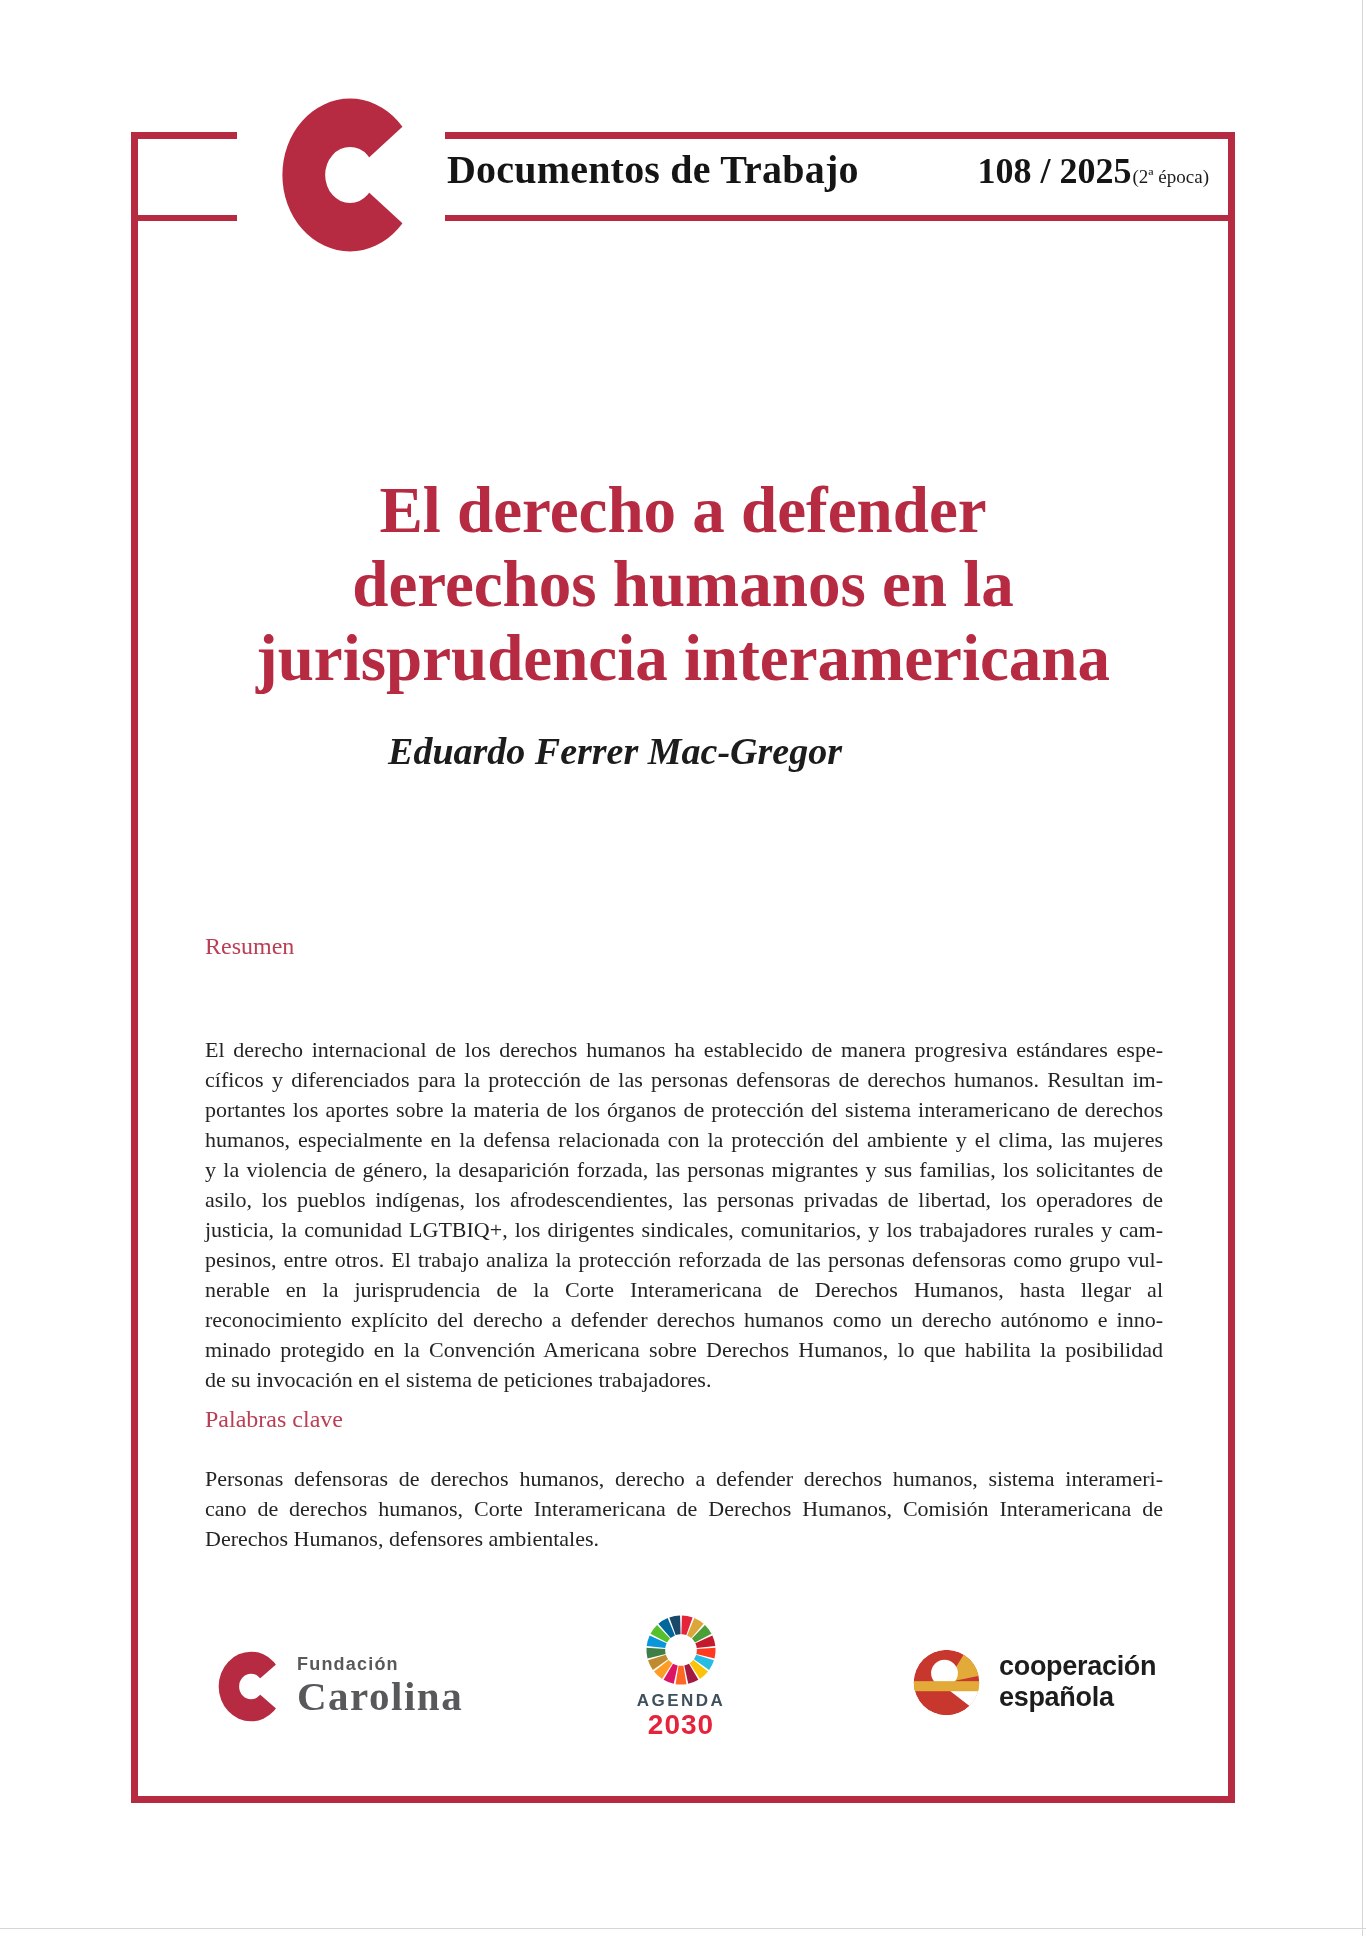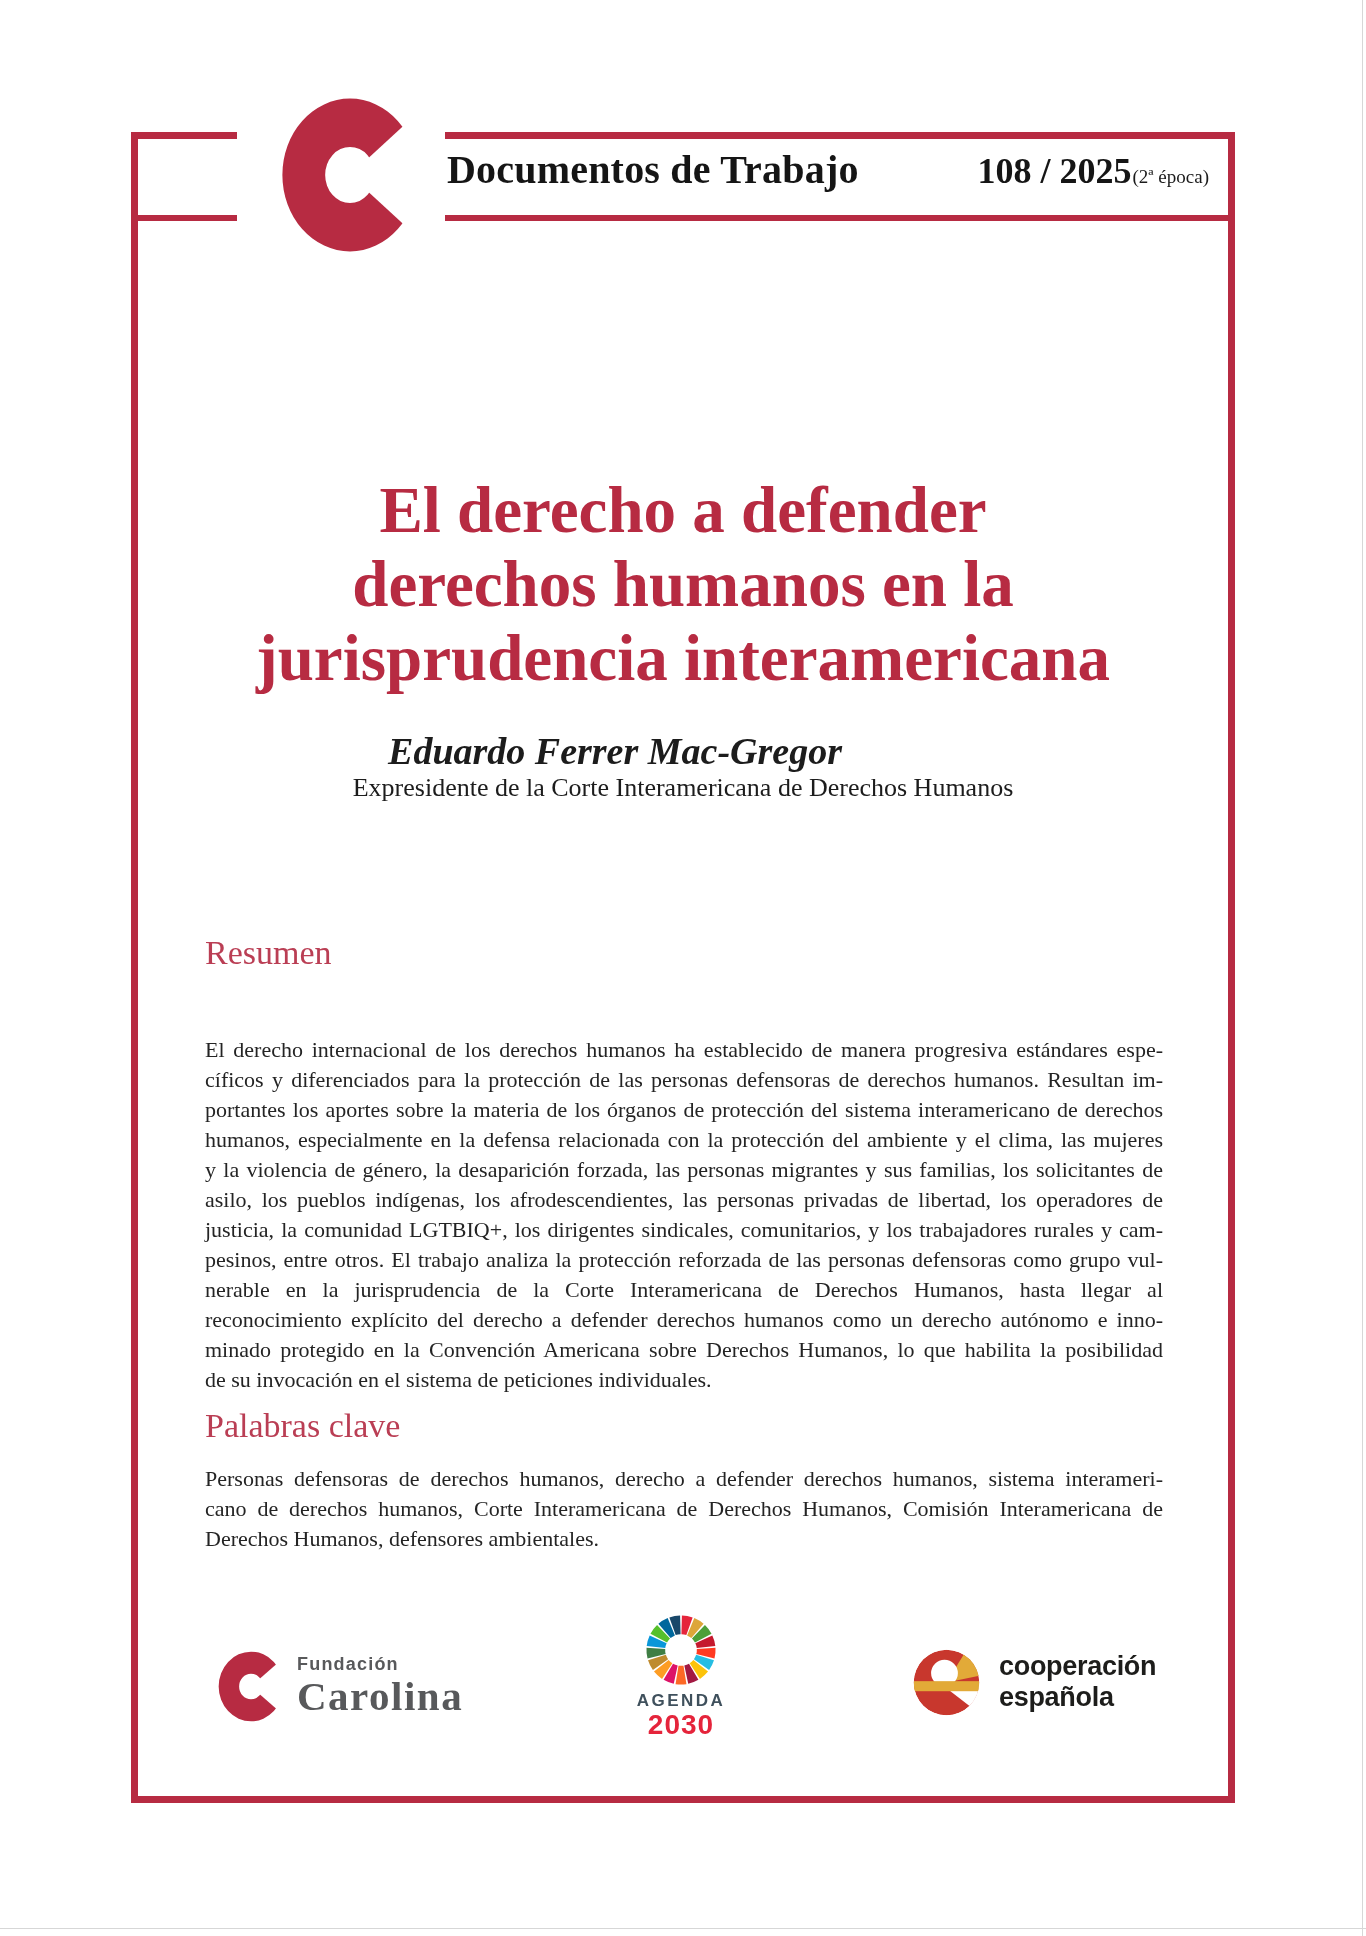--- a/index.html
+++ b/index.html
@@ -39,21 +39,21 @@
   .author{
     position:absolute;left:138px;top:732px;width:954px;text-align:center;
     font-size:38px;line-height:1;font-weight:bold;font-style:italic;color:#1c1c1c;
   }
   .affiliation{
     position:absolute;left:138px;top:772px;width:1090px;text-align:center;
     font-size:26px;line-height:1.2;color:#1c1c1c;
   }
 
   .section-heading{
-    position:absolute;left:205px;font-size:34px;line-height:1.15;
+    position:absolute;left:205px;font-size:24px;line-height:1.15;
     color:var(--heading_red,#ba3e54);
   }
   .heading-resumen{top:933px;}
   .heading-palabras{top:1406px;}
 
   .text-block{
     position:absolute;left:205px;width:958px;color:var(--text,#242424);
     font-size:22px;line-height:30px;
   }
   .abstract-block{top:1035px;}
@@ -103,36 +103,35 @@
     </span>
   </div>
 
   <div class="doc-title">
     <div>El derecho a defender</div>
     <div>derechos humanos en la</div>
     <div>jurisprudencia interamericana</div>
   </div>
 
   <div class="author">Eduardo Ferrer Mac-Gregor</div>
-  <div class="affiliation">Expresidente de la Corte Interamericana de Derechos Humanos</div>
 
   <div class="section-heading heading-resumen">Resumen</div>
   <div class="text-block abstract-block" id="abstract-lines">
       <div class="jline">El derecho internacional de los derechos humanos ha establecido de manera progresiva estándares espe-</div>
       <div class="jline">cíficos y diferenciados para la protección de las personas defensoras de derechos humanos. Resultan im-</div>
       <div class="jline">portantes los aportes sobre la materia de los órganos de protección del sistema interamericano de derechos</div>
       <div class="jline">humanos, especialmente en la defensa relacionada con la protección del ambiente y el clima, las mujeres</div>
       <div class="jline">y la violencia de género, la desaparición forzada, las personas migrantes y sus familias, los solicitantes de</div>
       <div class="jline">asilo, los pueblos indígenas, los afrodescendientes, las personas privadas de libertad, los operadores de</div>
       <div class="jline">justicia, la comunidad LGTBIQ+, los dirigentes sindicales, comunitarios, y los trabajadores rurales y cam-</div>
       <div class="jline">pesinos, entre otros. El trabajo analiza la protección reforzada de las personas defensoras como grupo vul-</div>
       <div class="jline">nerable en la jurisprudencia de la Corte Interamericana de Derechos Humanos, hasta llegar al</div>
       <div class="jline">reconocimiento explícito del derecho a defender derechos humanos como un derecho autónomo e inno-</div>
       <div class="jline">minado protegido en la Convención Americana sobre Derechos Humanos, lo que habilita la posibilidad</div>
-      <div class="jline last">de su invocación en el sistema de peticiones individuales.</div>
+      <div class="jline last">de su invocación en el sistema de peticiones trabajadores.</div>
     </div>
 
   <div class="section-heading heading-palabras">Palabras clave</div>
   <div class="text-block keywords-block" id="keyword-lines">
       <div class="jline">Personas defensoras de derechos humanos, derecho a defender derechos humanos, sistema interameri-</div>
       <div class="jline">cano de derechos humanos, Corte Interamericana de Derechos Humanos, Comisión Interamericana de</div>
       <div class="jline last">Derechos Humanos, defensores ambientales.</div>
     </div>
 
   <svg class="fc-c" viewBox="0 0 100 100" preserveAspectRatio="none" aria-hidden="true">

